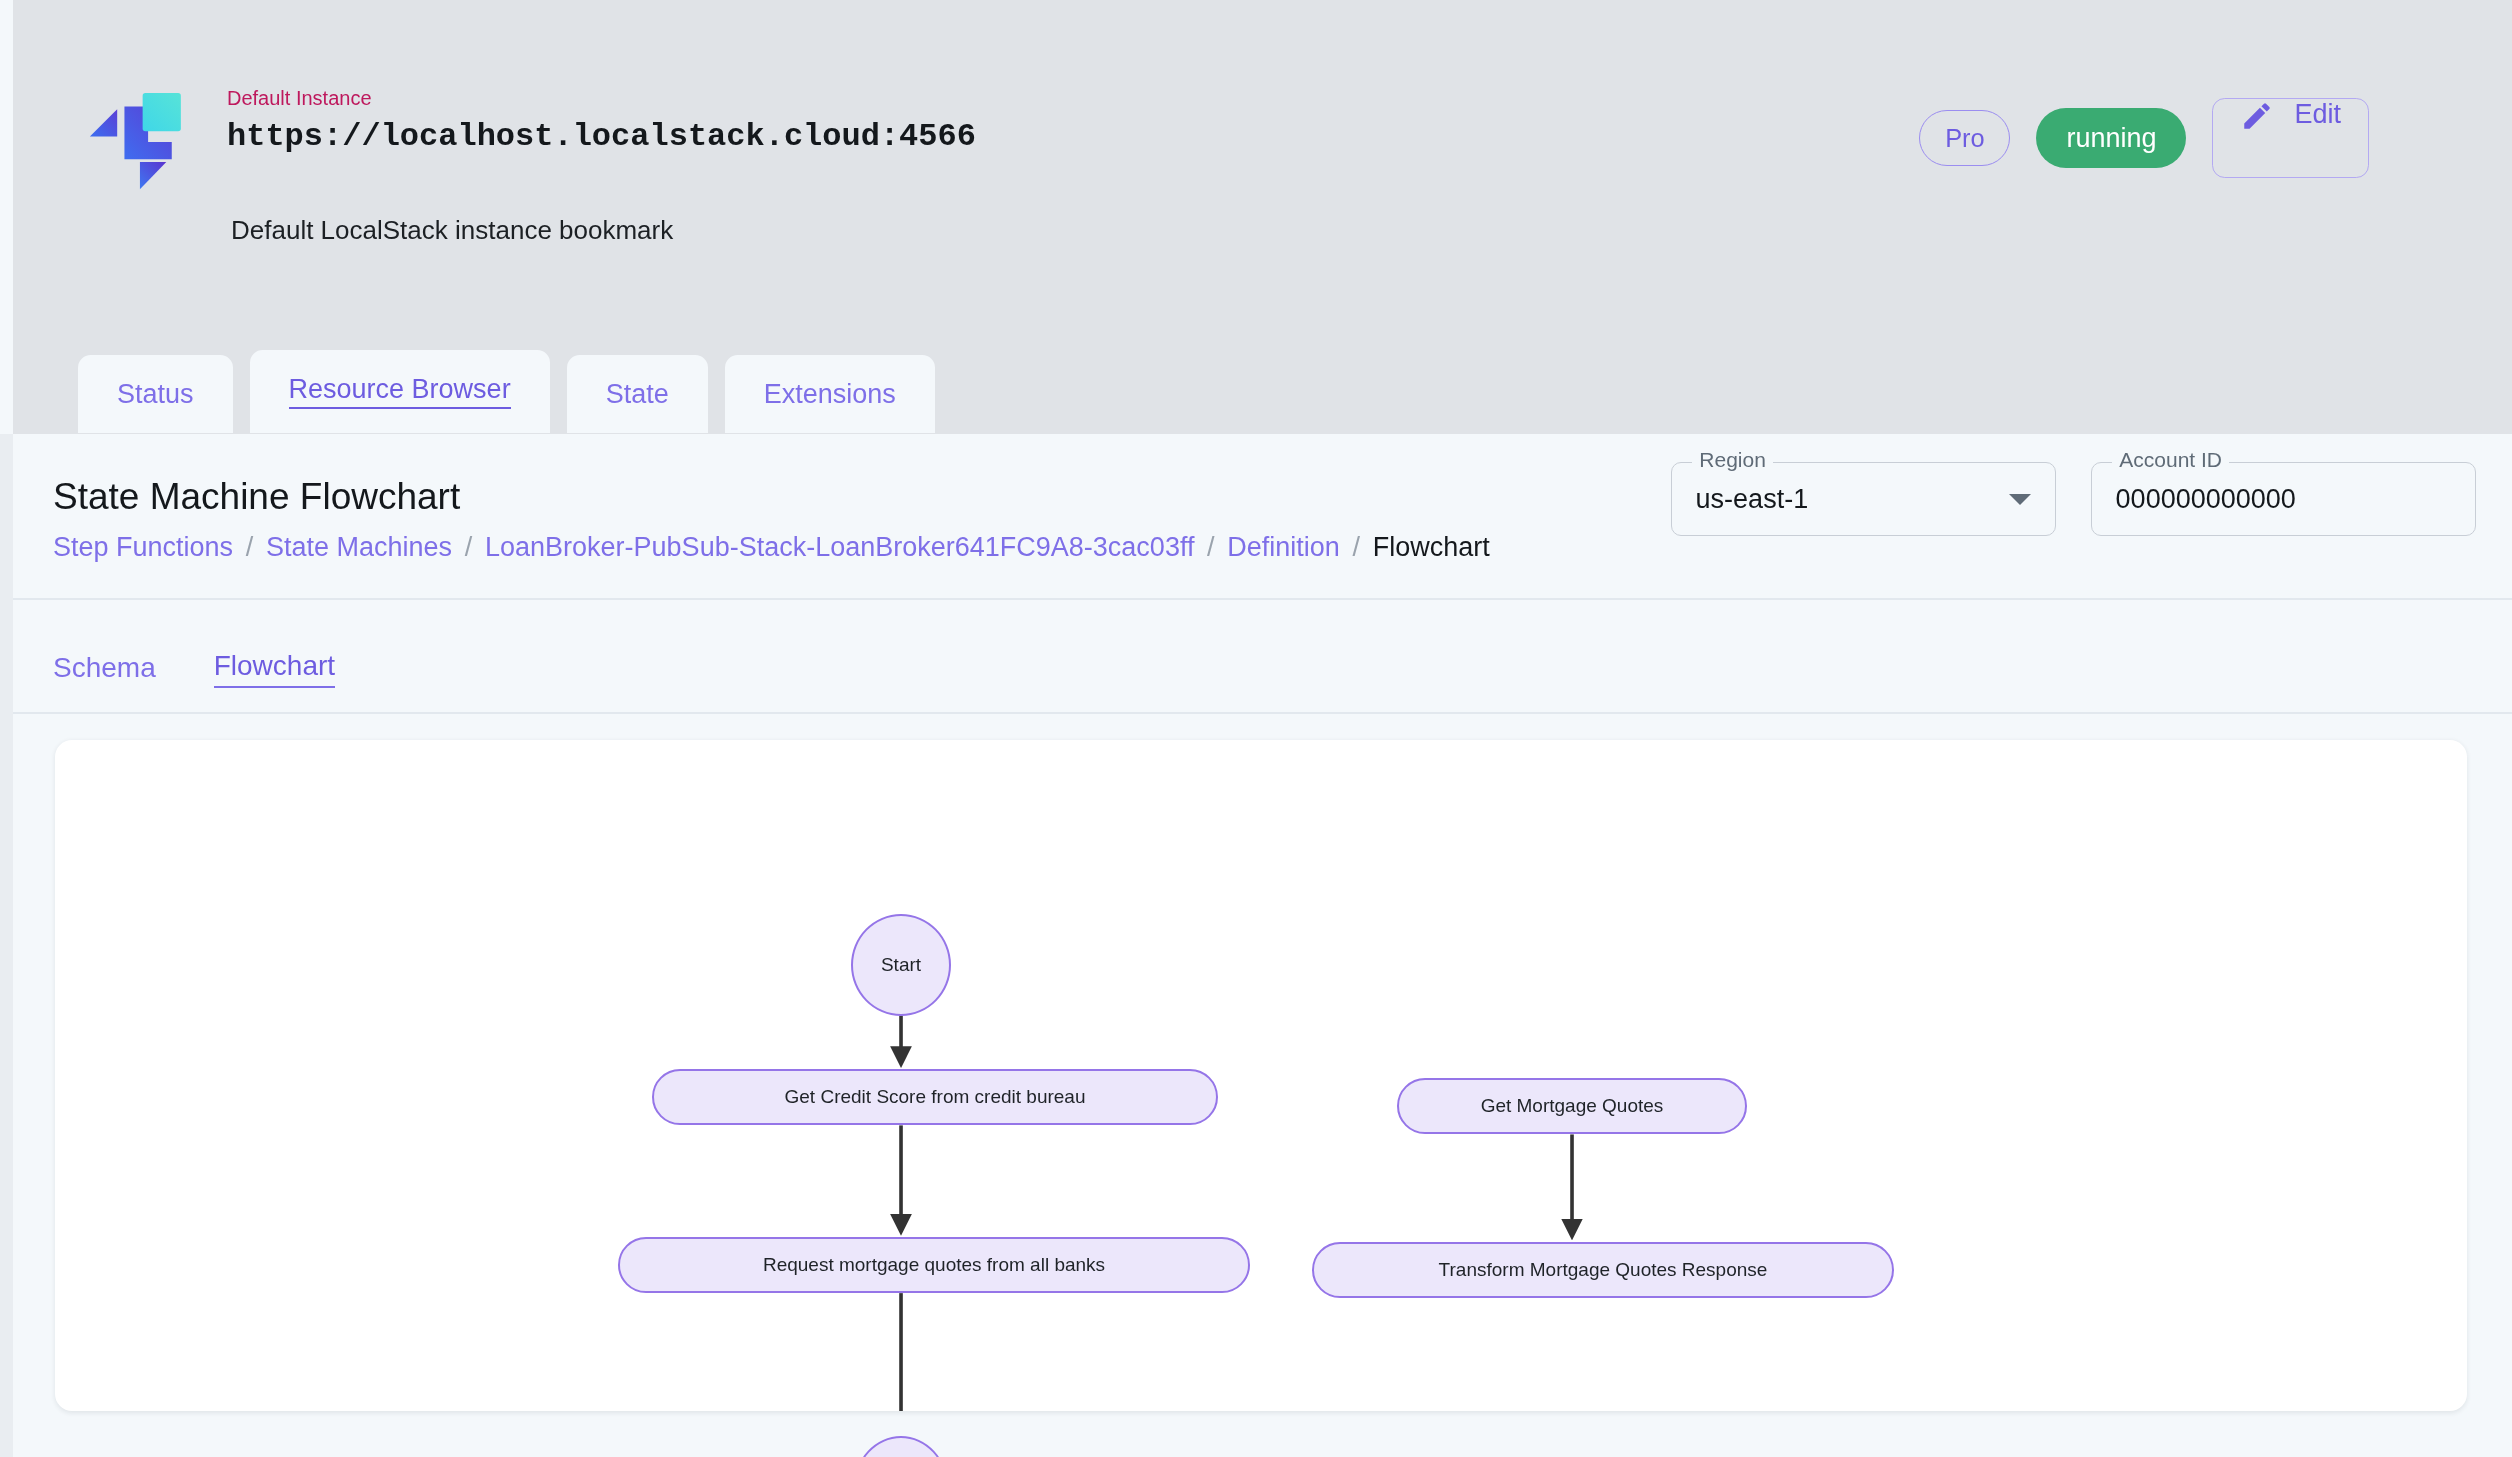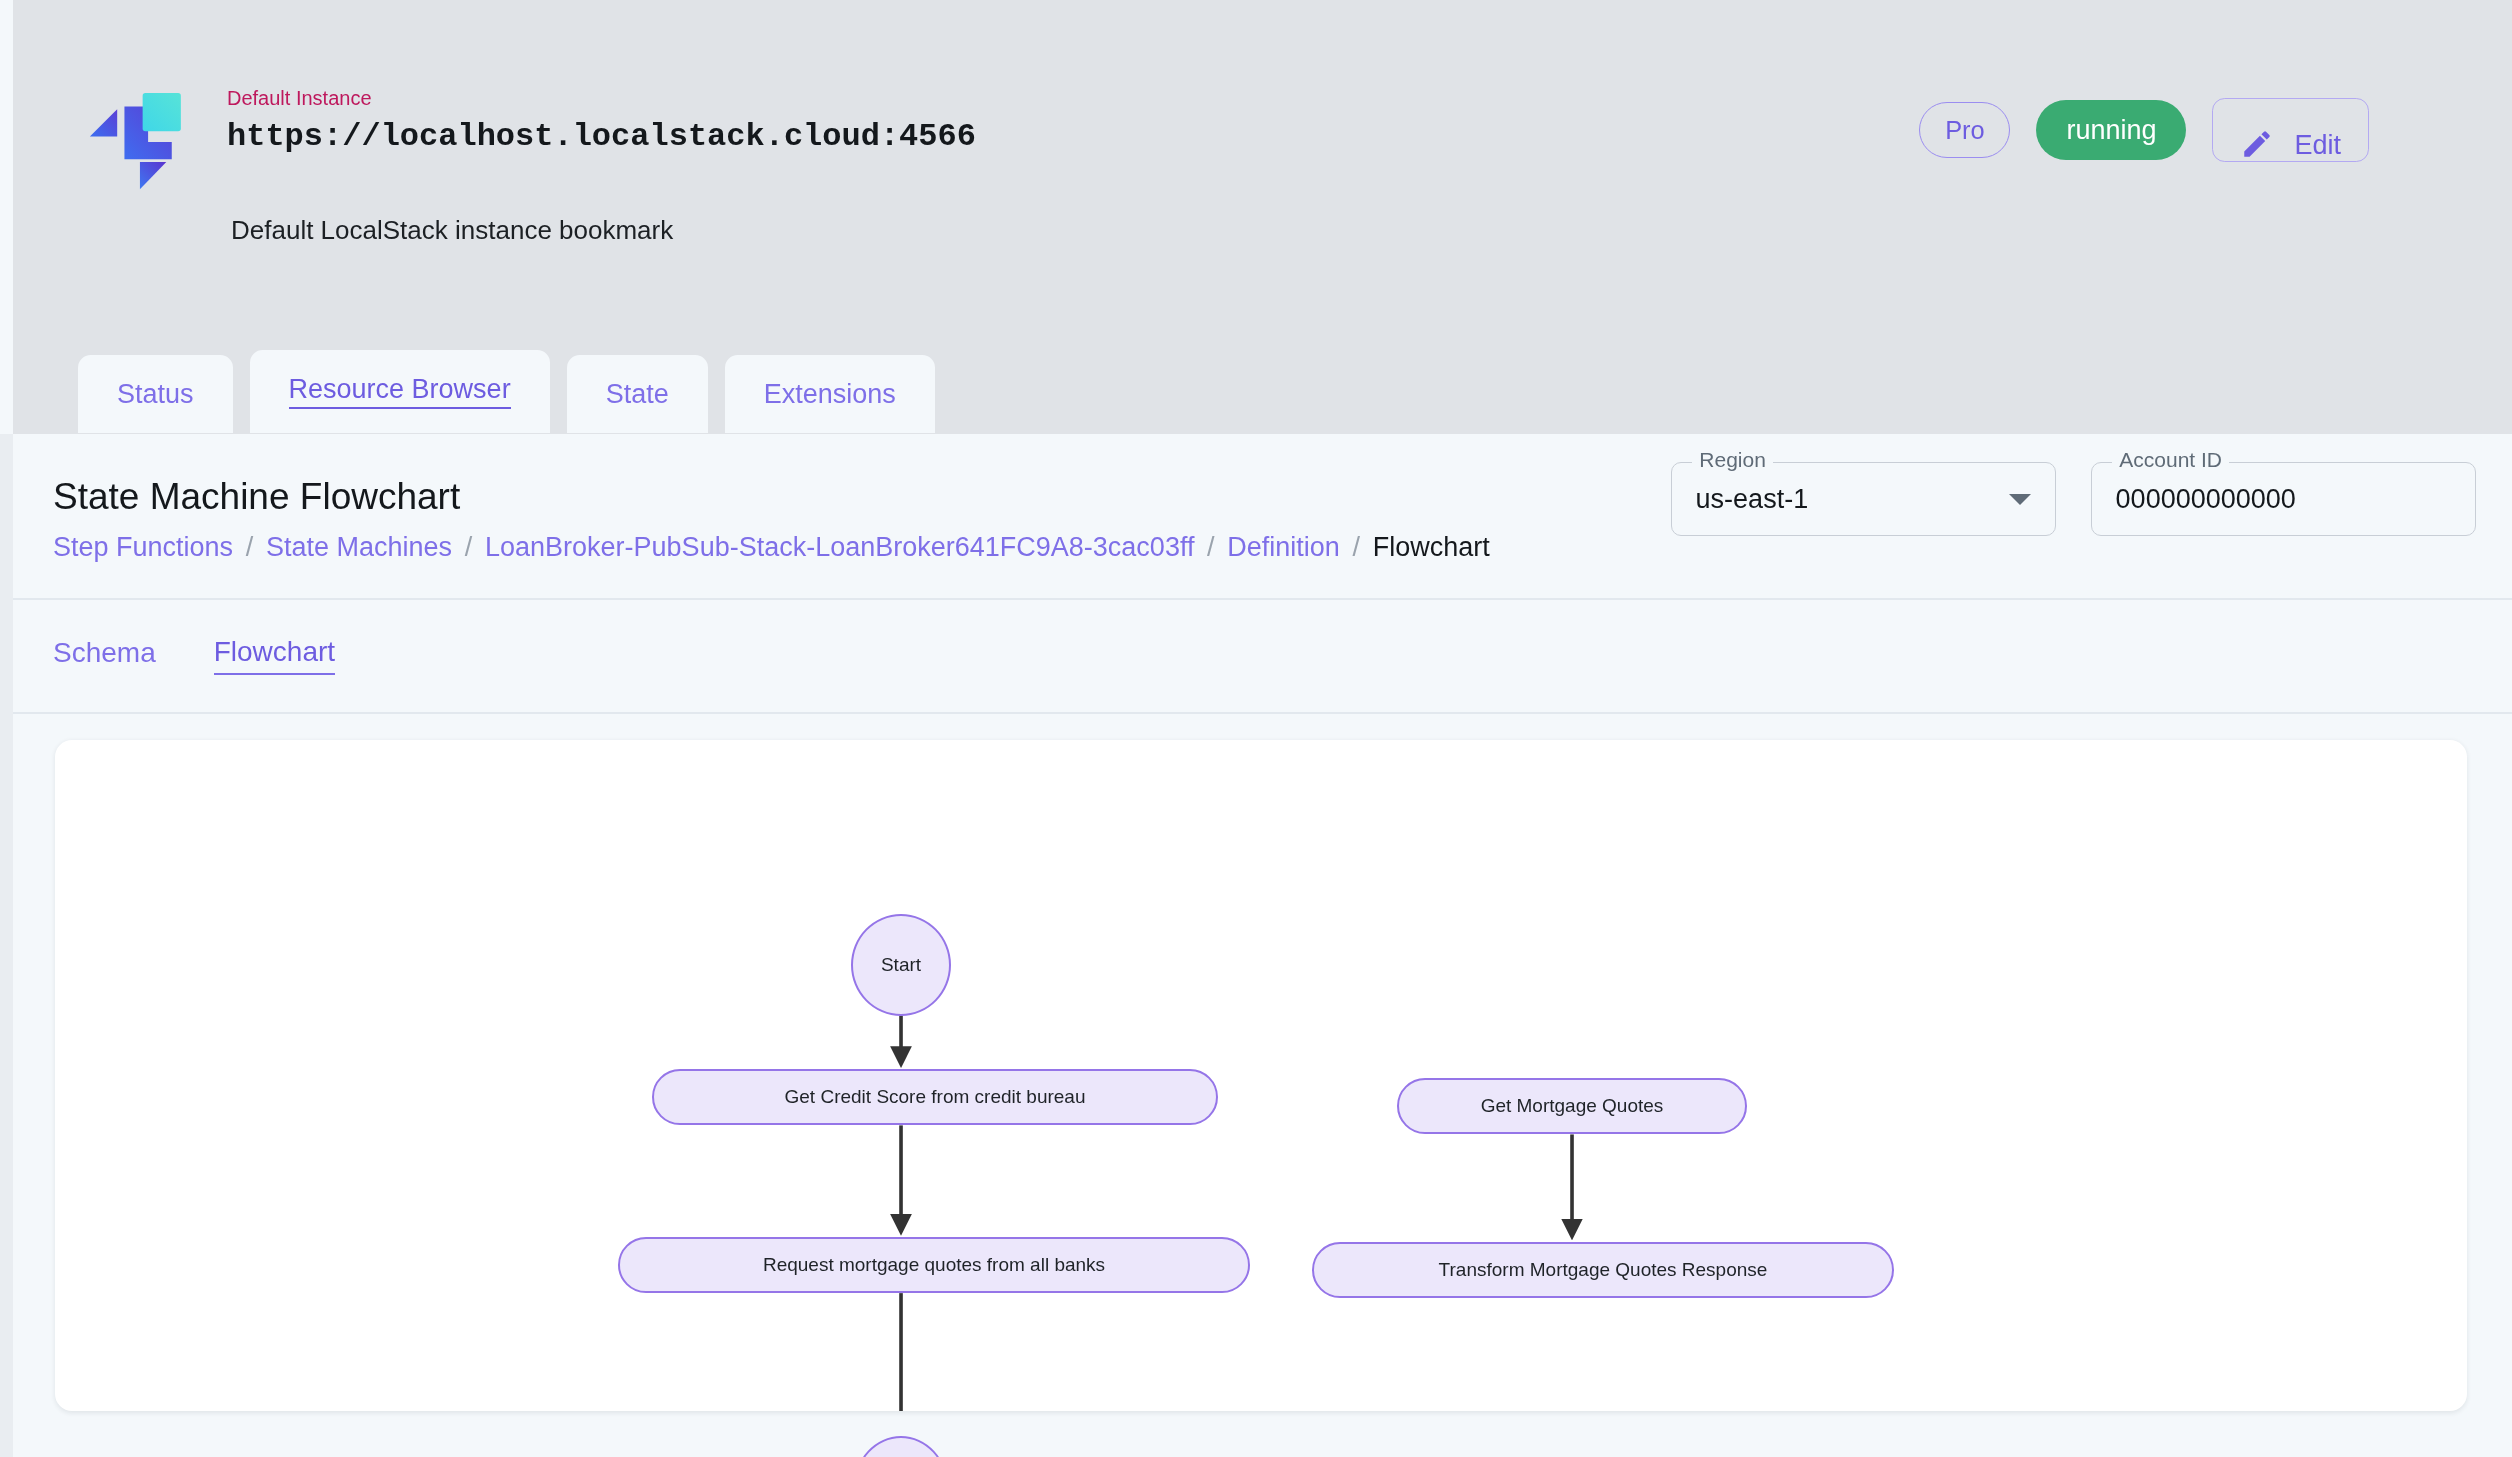--- a/index.html
+++ b/index.html
@@ -84,25 +84,25 @@
   .status-chip {
     height: 60px;
     padding: 0 30px;
     background: #3aab72;
     border-radius: 30px;
     display: flex; align-items: center; justify-content: center;
     font-size: 27px;
     color: #ffffff;
   }
   .edit-btn {
-    height: 64px;
+    height: 80px;
     padding: 0 27px;
     border: 1.8px solid #b3a9f2;
     border-radius: 12.7px;
-    display: flex; align-items: flex-end; gap: 20px;
+    display: flex; align-items: flex-start; gap: 20px;
     font-size: 27px;
     color: #6d5ce0;
     background: transparent;
     cursor: pointer;
   }
   .pencil-icon { width: 34px; height: 34px; display: block; }
 
   
   .tabs {
     position: absolute;
@@ -219,21 +219,21 @@
     background: #e2e8ee;
   }
   .divider.d1 { top: 164px; }
   .divider.d2 { top: 278px; }
 
   
   .subtabs {
     position: absolute;
     left: 53px; top: 189px;
     display: flex;
-    align-items: center;
+    align-items: flex-end;
     gap: 58px;
     height: 65px;
   }
   .subtab {
     font-size: 28px;
     color: #7e6fe8;
     cursor: pointer;
     padding-bottom: 4.5px;
   }
   .subtab.active {

